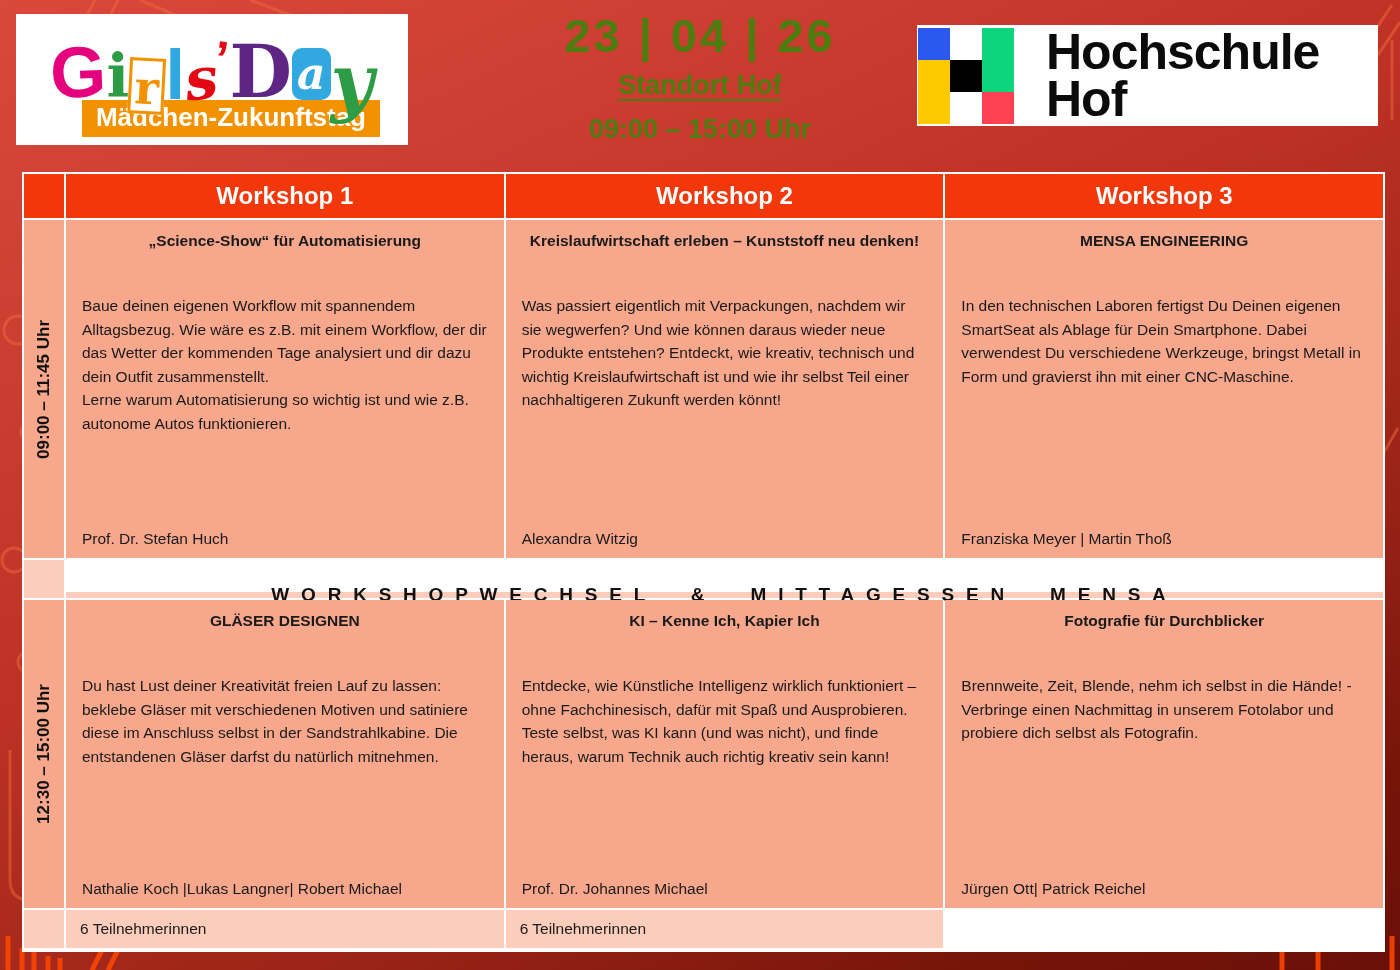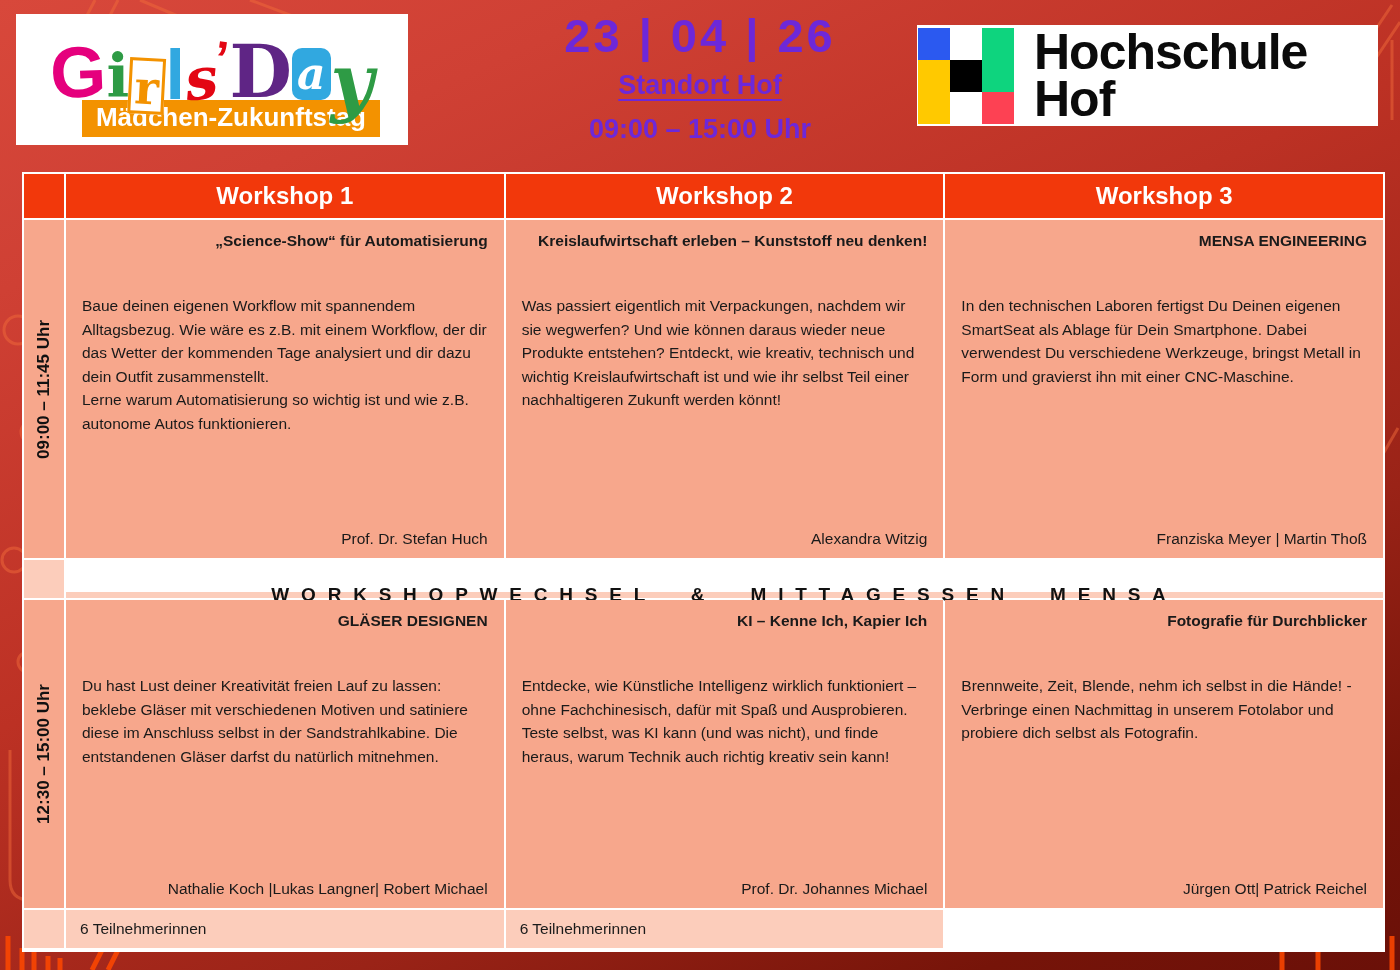--- a/index.html
+++ b/index.html
@@ -19,48 +19,48 @@
   .gl-1{font-size:60px;font-family:"DejaVu Serif",serif;transform:translateY(-2px);}
   .gl-2{font-size:46px;font-family:"DejaVu Serif",serif;border:3px solid currentColor;padding:4px 3px 0 3px;transform:rotate(3deg) translateY(6px);background:#fff;}
   .gl-3{font-size:70px;transform:translateY(2px);}
   .gl-4{font-size:58px;font-family:"DejaVu Serif",serif;font-style:italic;transform:rotate(-6deg);}
   .gl-5{font-size:50px;transform:translateY(-24px) rotate(8deg);margin-left:-4px;}
   .gl-6{font-size:72px;font-family:"DejaVu Serif",serif;margin-left:2px;}
   .gl-7{font-size:44px;font-family:"DejaVu Serif",serif;font-style:italic;border-radius:10px;padding:4px 5px;transform:translateY(-8px);}
   .gl-8{font-size:74px;font-family:"DejaVu Serif",serif;font-style:italic;transform:translateY(10px);}
   .gd-banner{margin-top:-8px;align-self:flex-end;margin-right:28px;background:#F39200;color:#fff;font-weight:bold;font-size:26px;padding:2px 14px 4px 14px;}
 
-  .center-head{left:420px;top:8px;width:560px;text-align:center;color:#6d28d9;}
+  .center-head{left:420px;top:8px;width:560px;text-align:center;color:#4d7c0f;}
   .ev-date{font-size:47px;font-weight:bold;letter-spacing:3px;}
   .ev-loc{font-size:27px;font-weight:bold;text-decoration:underline;text-underline-offset:5px;margin-top:7px;}
   .ev-hours{font-size:27px;font-weight:bold;margin-top:13px;}
 
   .hof-box{left:917px;top:25px;width:461px;height:101px;background:#fff;display:flex;align-items:center;}
   .hof-grid{display:grid;grid-template-columns:repeat(3,32px);grid-template-rows:repeat(3,32px);margin-left:1px;}
   .hsq{width:32px;height:32px;}
   .hsq-0{grid-column:1;grid-row:1;}
   .hsq-1{grid-column:1;grid-row:2/4;height:64px;}
   .hsq-2{grid-column:2;grid-row:2;}
   .hsq-3{grid-column:3;grid-row:1/3;height:64px;}
   .hsq-4{grid-column:3;grid-row:3;}
-  .hof-name{margin-left:20px;font-weight:800;font-size:50px;line-height:0.94;color:#0b0b0b;letter-spacing:-1px;}
+  .hof-name{margin-left:32px;font-weight:800;font-size:50px;line-height:0.94;color:#0b0b0b;letter-spacing:-1px;}
 
   
   .tbl{
     left:22px;top:172px;width:1363px;height:780px;box-sizing:border-box;
     border:2px solid #fff;background:#fff;
     display:grid;grid-template-columns:40px repeat(3,1fr);
     grid-template-rows:44px 338px 38px 308px 38px;gap:2px;
   }
   .hd{background:#F2380B;color:#fff;font-weight:bold;font-size:24px;display:flex;align-items:center;justify-content:center;}
   .cell{background:#F7A78C;color:#1a1a1a;}
   .lightcell{background:#FCCDBB;color:#1a1a1a;}
   .timecell{display:flex;align-items:center;justify-content:center;}
   .time-label{writing-mode:vertical-rl;transform:rotate(180deg);font-weight:bold;font-size:17px;color:#111;white-space:nowrap;}
-  .wcell{display:flex;flex-direction:column;padding:12px 16px 10px 16px;box-sizing:border-box;align-items:flex-end;}
+  .wcell{display:flex;flex-direction:column;padding:12px 16px 10px 16px;box-sizing:border-box;}
   .wtitle{font-weight:bold;font-size:15.5px;text-align:center;min-height:56px;}
   .wdesc{font-size:15.5px;line-height:1.52;white-space:pre-line;margin-top:6px;}
   .wpres{margin-top:auto;font-size:15.5px;}
   .band{grid-column:2/5;display:flex;align-items:center;justify-content:center;font-weight:bold;font-size:19px;letter-spacing:0.62em;word-spacing:0.9em;color:#111;margin-top:32px;}
   .pcell{display:flex;align-items:center;padding-left:14px;font-size:15.5px;}
 </style>
 </head>
 <body>
 
 <svg class="deco" width="1400" height="970" viewBox="0 0 1400 970">

